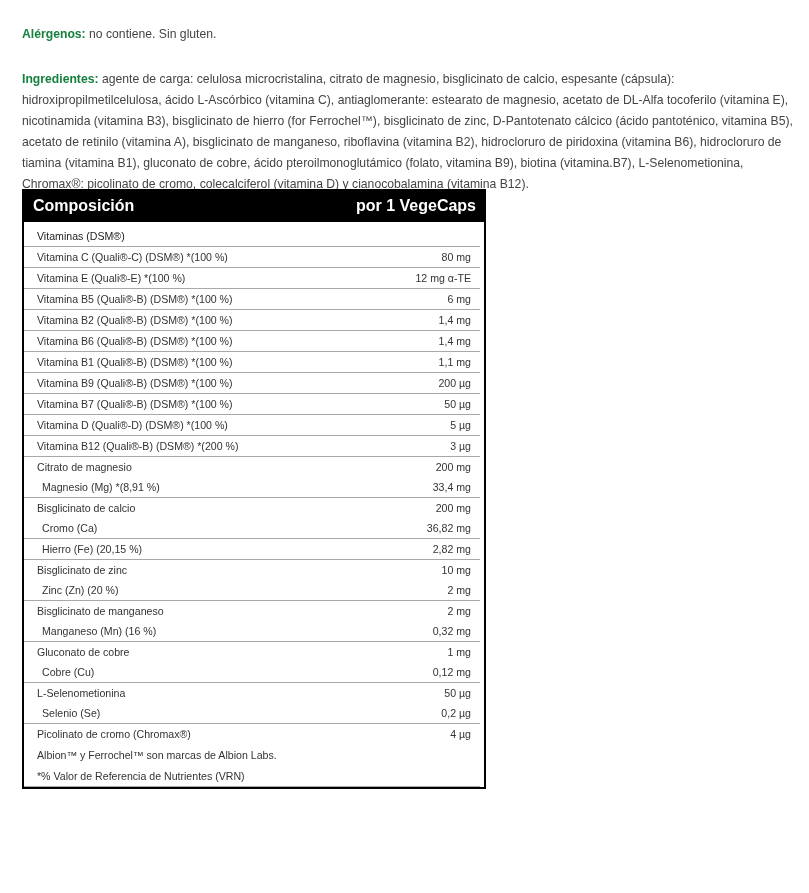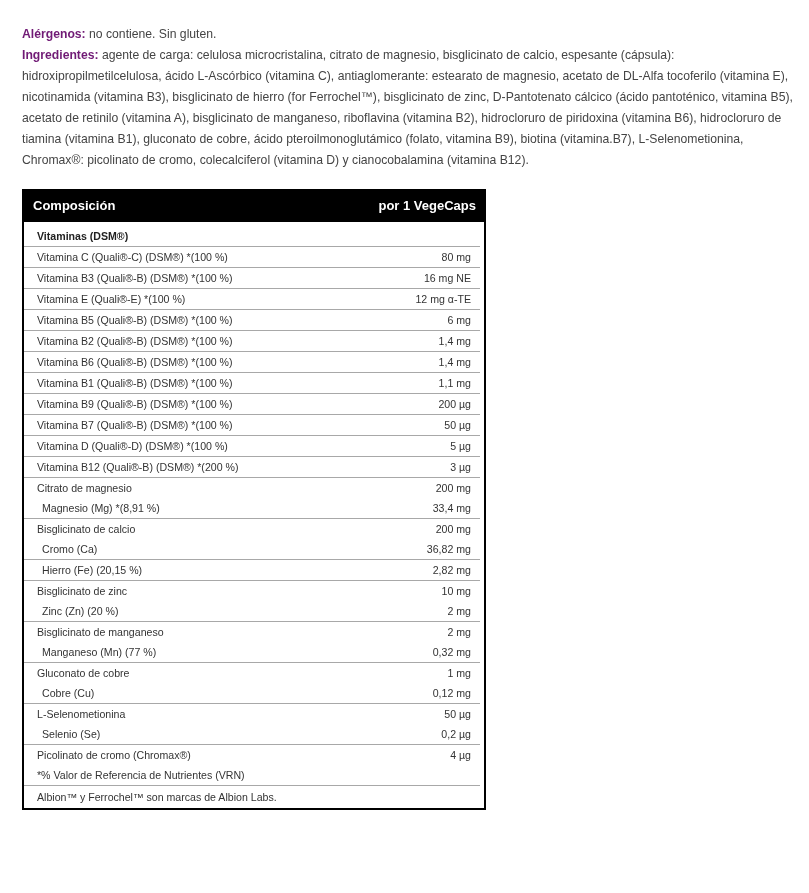--- a/index.html
+++ b/index.html
@@ -6,41 +6,41 @@
     body {
       width: 809px; height: 893px; overflow: hidden; position: relative;
       font-family: "Liberation Sans", sans-serif;
       color: #333333;
     }
     .para {
       position: absolute; left: 22px; width: 780px;
       font-size: 12.2px; line-height: 21px; color: #444444;
       font-stretch: condensed;
     }
-    .para b { color: #701a75; font-weight: bold; }
+    .para b { color: #15803d; font-weight: bold; }
     #allergens { top: 24px; }
-    #ingredients { top: 45px; }
+    #ingredients { top: 69px; }
 
     .tbl {
       position: absolute; left: 22px; top: 189px; width: 460px;
       border: 2px solid #000000; border-top: none;
       box-sizing: content-box;
       font-size: 10.6px; color: #333333;
     }
     .thead {
       background: #000000; color: #ffffff; font-weight: bold;
       height: 33px; display: flex; align-items: center; justify-content: space-between;
-      padding: 0 8px 0 9px; font-size: 13px;
+      padding: 0 8px 0 9px; font-size: 16px;
     }
     .row {
       display: flex; justify-content: space-between; align-items: center;
       height: 20px; padding: 0 9px 0 13px; margin: 0 4px 0 0;
     }
     .row.bordered { border-bottom: 1px solid #a8a8a8; }
-    .row.section { font-weight: bold; height: 21px; color: #222; text-align: right; }
+    .row.section { font-weight: normal; height: 21px; color: #222; text-align: right; }
     .row .name { white-space: nowrap; }
     .row .val { white-space: nowrap; text-align: center; margin-left: 20px; }
     .row.sub .name { padding-left: 5px; }
     .spacer-top { height: 3px; }
   </style>
 </head>
 <body>
 
 <p class="para" id="allergens" style="margin:0">
   <b>Alérgenos:</b><span> no contiene. Sin gluten.</span>
@@ -56,24 +56,20 @@
     <span>por 1 VegeCaps</span>
   </div>
   <div class="spacer-top"></div>
   <div class="row section bordered">
     <span class="name">Vitaminas (DSM®)</span>
   </div>
   <div id="vitamin-rows">
       <div class="row bordered">
         <span class="name">Vitamina C (Quali®-C) (DSM®) *(100 %)</span>
         <span class="val">80 mg</span>
-      </div>
-      <div class="row bordered">
-        <span class="name">Vitamina B3 (Quali®-B) (DSM®) *(100 %)</span>
-        <span class="val">16 mg NE</span>
       </div>
       <div class="row bordered">
         <span class="name">Vitamina E (Quali®-E) *(100 %)</span>
         <span class="val">12 mg α-TE</span>
       </div>
       <div class="row bordered">
         <span class="name">Vitamina B5 (Quali®-B) (DSM®) *(100 %)</span>
         <span class="val">6 mg</span>
       </div>
       <div class="row bordered">
@@ -132,21 +128,21 @@
       </div>
       <div class="row sub bordered">
         <span class="name">Zinc (Zn) (20 %)</span>
         <span class="val">2 mg</span>
       </div>
       <div class="row">
         <span class="name">Bisglicinato de manganeso</span>
         <span class="val">2 mg</span>
       </div>
       <div class="row sub bordered">
-        <span class="name">Manganeso (Mn) (77 %)</span>
+        <span class="name">Manganeso (Mn) (16 %)</span>
         <span class="val">0,32 mg</span>
       </div>
       <div class="row">
         <span class="name">Gluconato de cobre</span>
         <span class="val">1 mg</span>
       </div>
       <div class="row sub bordered">
         <span class="name">Cobre (Cu)</span>
         <span class="val">0,12 mg</span>
       </div>
@@ -156,19 +152,19 @@
       </div>
       <div class="row sub bordered">
         <span class="name">Selenio (Se)</span>
         <span class="val">0,2 µg</span>
       </div>
       <div class="row">
         <span class="name">Picolinato de cromo (Chromax®)</span>
         <span class="val">4 µg</span>
       </div>
     </div>
+  <div class="row" style="height:22px">
+    <span class="name">Albion™ y Ferrochel™ son marcas de Albion Labs.</span>
+  </div>
   <div class="row bordered">
     <span class="name">*% Valor de Referencia de Nutrientes (VRN)</span>
-  </div>
-  <div class="row" style="height:22px">
-    <span class="name">Albion™ y Ferrochel™ son marcas de Albion Labs.</span>
   </div>
 </div>
 
 </body></html>

